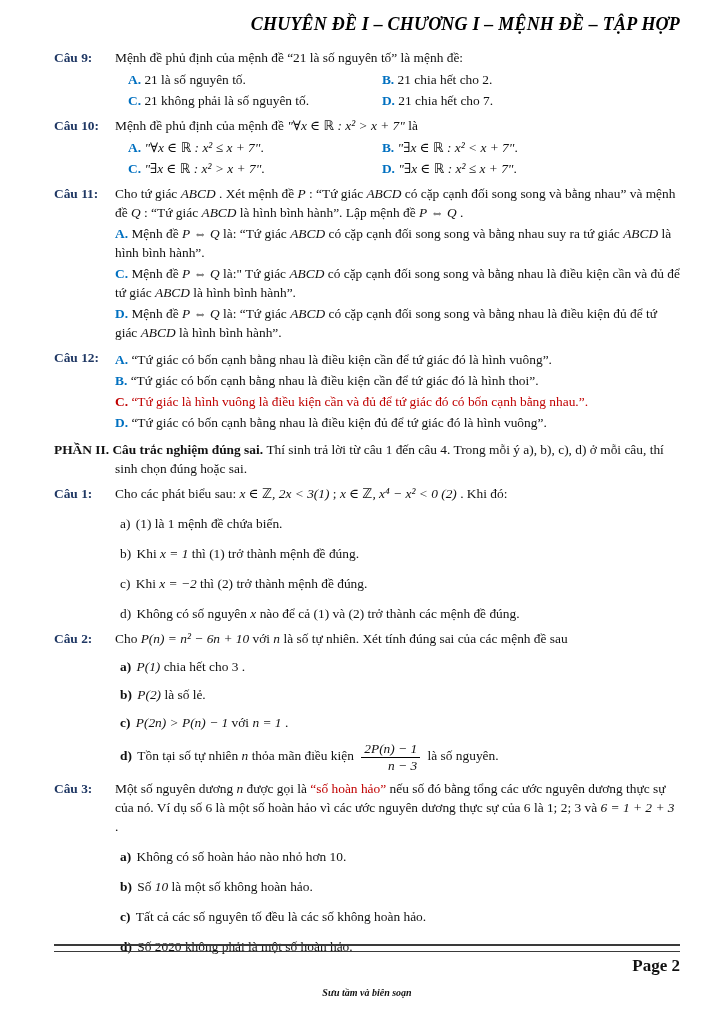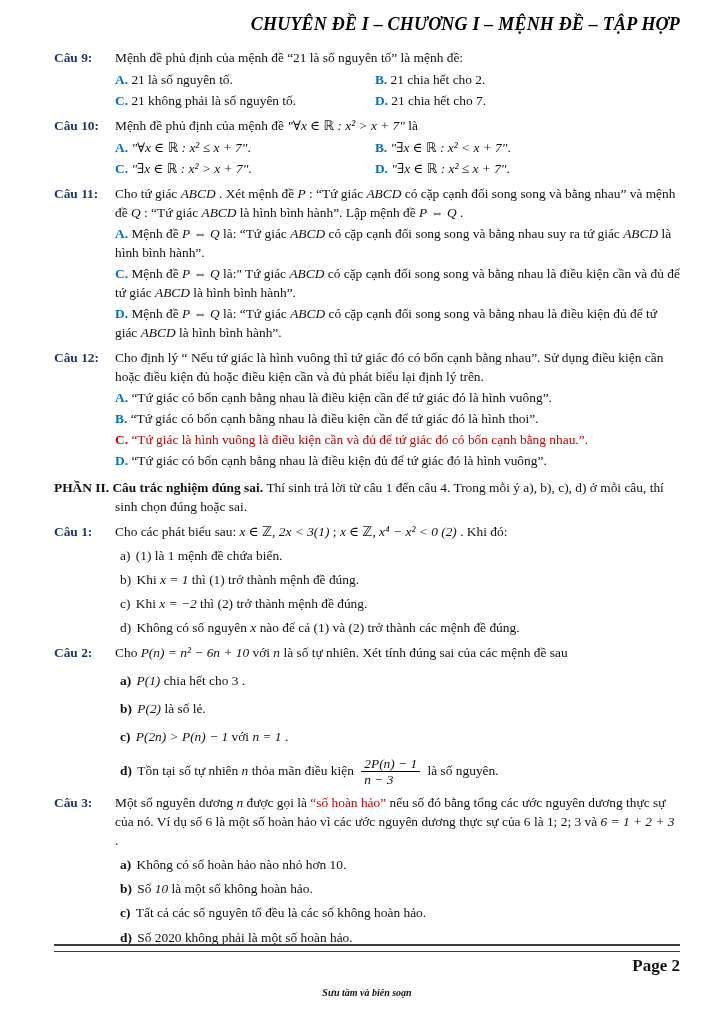--- a/index.html
+++ b/index.html
@@ -20,30 +20,30 @@
     font-size:18px;letter-spacing:.2px;margin-bottom:10px;color:#000;
   }
   .q{display:flex;margin-top:6px;}
   .qlabel{flex:0 0 61px;font-weight:bold;color:var(--qlabel);}
   .qbody{flex:1;min-width:0;}
   .m{font-style:italic;font-family:"Liberation Serif","DejaVu Serif","DejaVu Sans",serif;}
   .b{font-weight:bold;}
   .r{color:var(--red);}
   .br{color:var(--red);font-weight:normal;text-align:center;}
   .opts{margin-top:1px;}
-  .opts.grid2{display:grid;grid-template-columns:46% 54%;}
+  .opts.grid2{display:grid;grid-template-columns:46% 54%;margin-left:13px;}
   .opt{margin-top:2px;}
   .optletter{font-weight:bold;color:var(--optletter);}
   .optletter.r{color:var(--red);}
   .part{margin-top:8px;padding-left:61px;text-indent:-61px;}
   .tfitems{margin-top:2px;padding-left:5px;}
-  .tfitem{margin-top:5px;}
+  .tfitem{margin-top:11px;}
   .tfitems.spaced .tfitem{margin-top:9px;}
   .tfletter{margin-right:2px;}
-  .frac{display:inline-block;vertical-align:middle;text-align:left;font-style:italic;margin:0 4px;line-height:1.15;}
+  .frac{display:inline-block;vertical-align:middle;text-align:right;font-style:italic;margin:0 4px;line-height:1.15;}
   .fnum{display:block;border-bottom:1px solid #000;padding:0 3px;}
   .fden{display:block;padding:0 3px;}
   .footer{position:absolute;left:54px;right:45px;top:944px;}
   .rule-double{border-top:2.5px solid var(--rule);border-bottom:1.2px solid var(--rule);height:5px;margin-bottom:2px;}
   .pagenum{text-align:right;font-weight:bold;font-size:17px;}
   .credit{text-align:center;font-weight:bold;font-style:italic;font-size:10px;margin-top:8px;}
 </style>
 </head>
 <body>
 
@@ -81,21 +81,20 @@
           <div class="opts">
             <div class="opt"><span class="optletter">A. </span><span>Mệnh đề </span><span class="m">P ⇔ Q</span><span> là: “Tứ giác </span><span class="m">ABCD</span><span> có cặp cạnh đối song song và bằng nhau suy ra tứ giác </span><span class="m">ABCD</span><span> là hình bình hành”.</span></div>
             <div class="opt"><span class="optletter">C. </span><span>Mệnh đề </span><span class="m">P ⇔ Q</span><span> là:" Tứ giác </span><span class="m">ABCD</span><span> có cặp cạnh đối song song và bằng nhau là điều kiện cần và đủ để tứ giác </span><span class="m">ABCD</span><span> là hình bình hành”.</span></div>
             <div class="opt"><span class="optletter">D. </span><span>Mệnh đề </span><span class="m">P ⇔ Q</span><span> là: “Tứ giác </span><span class="m">ABCD</span><span> có cặp cạnh đối song song và bằng nhau là điều kiện đủ để tứ giác </span><span class="m">ABCD</span><span> là hình bình hành”.</span></div>
           </div>
         </div>
       </div>
       <div class="q">
         <div class="qlabel">Câu 12:</div>
         <div class="qbody">
-          <div class="stem"><span>Cho định lý “ Nếu tứ giác là hình vuông thì tứ giác đó có bốn cạnh bằng nhau”. Sử dụng điều kiện cần hoặc điều kiện đủ hoặc điều kiện cần và đủ phát biểu lại định lý trên.</span></div>
           <div class="opts">
             <div class="opt"><span class="optletter">A. </span><span>“Tứ giác có bốn cạnh bằng nhau là điều kiện cần để tứ giác đó là hình vuông”.</span></div>
             <div class="opt"><span class="optletter">B. </span><span>“Tứ giác có bốn cạnh bằng nhau là điều kiện cần để tứ giác đó là hình thoi”.</span></div>
             <div class="opt"><span class="optletter r">C. </span><span class="r">“Tứ giác là hình vuông là điều kiện cần và đủ để tứ giác đó có bốn cạnh bằng nhau.”.</span></div>
             <div class="opt"><span class="optletter">D. </span><span>“Tứ giác có bốn cạnh bằng nhau là điều kiện đủ để tứ giác đó là hình vuông”.</span></div>
           </div>
         </div>
       </div>
       <div class="part"><span class="b">PHẦN II. Câu trắc nghiệm đúng sai. </span><span>Thí sinh trả lời từ câu 1 đến câu 4. Trong mỗi ý a), b), c), d) ở mỗi câu, thí sinh chọn đúng hoặc sai.</span></div>
       <div class="q">

